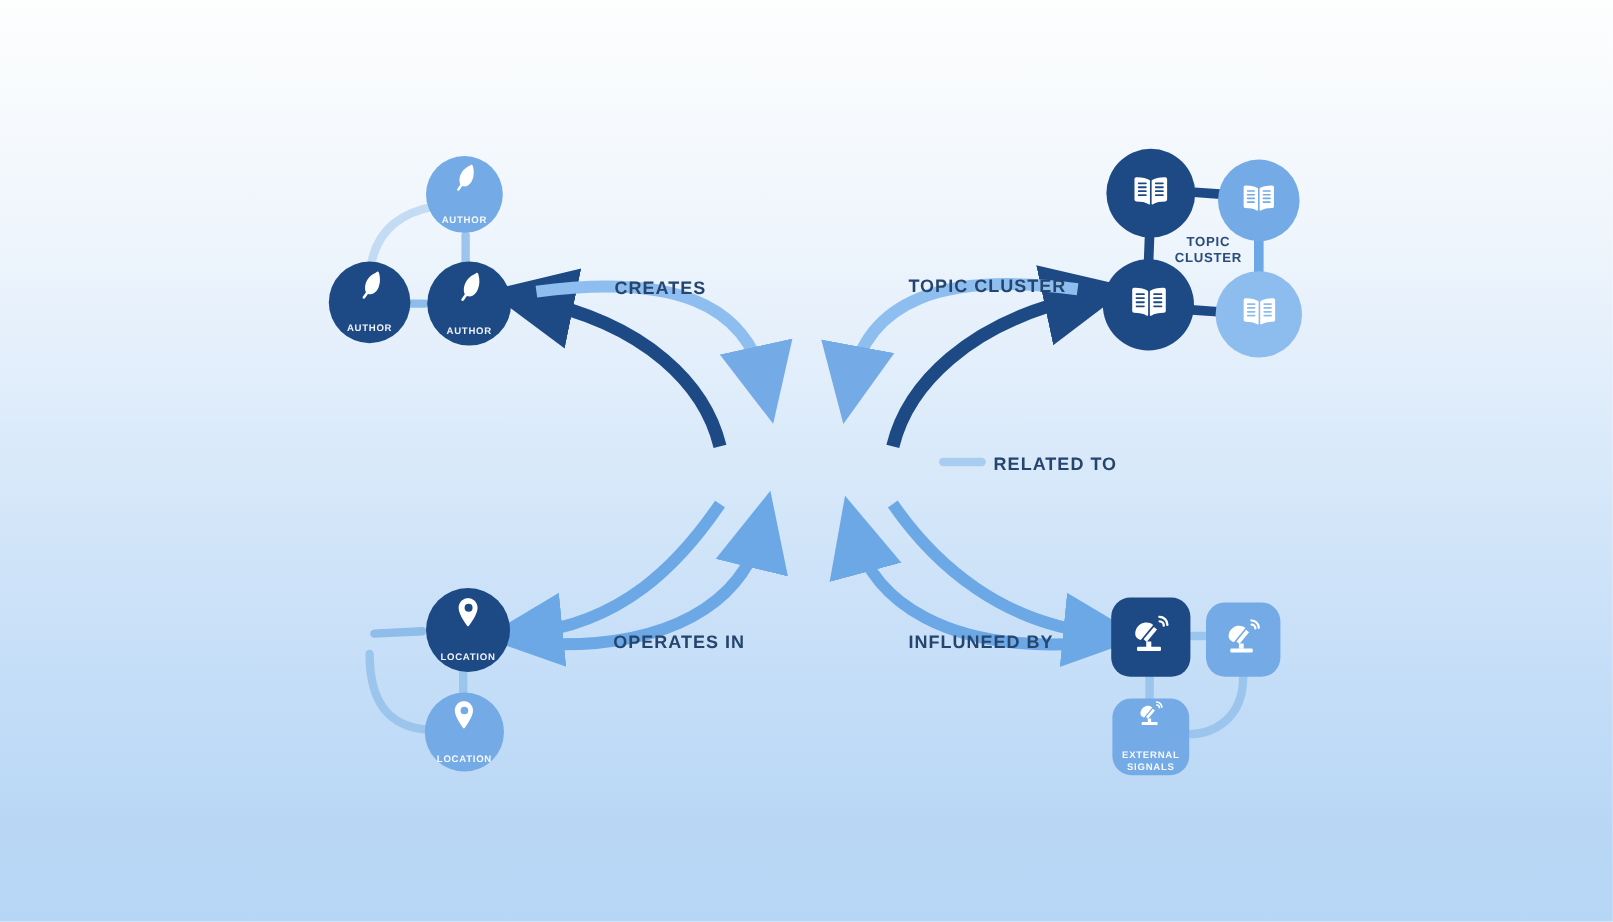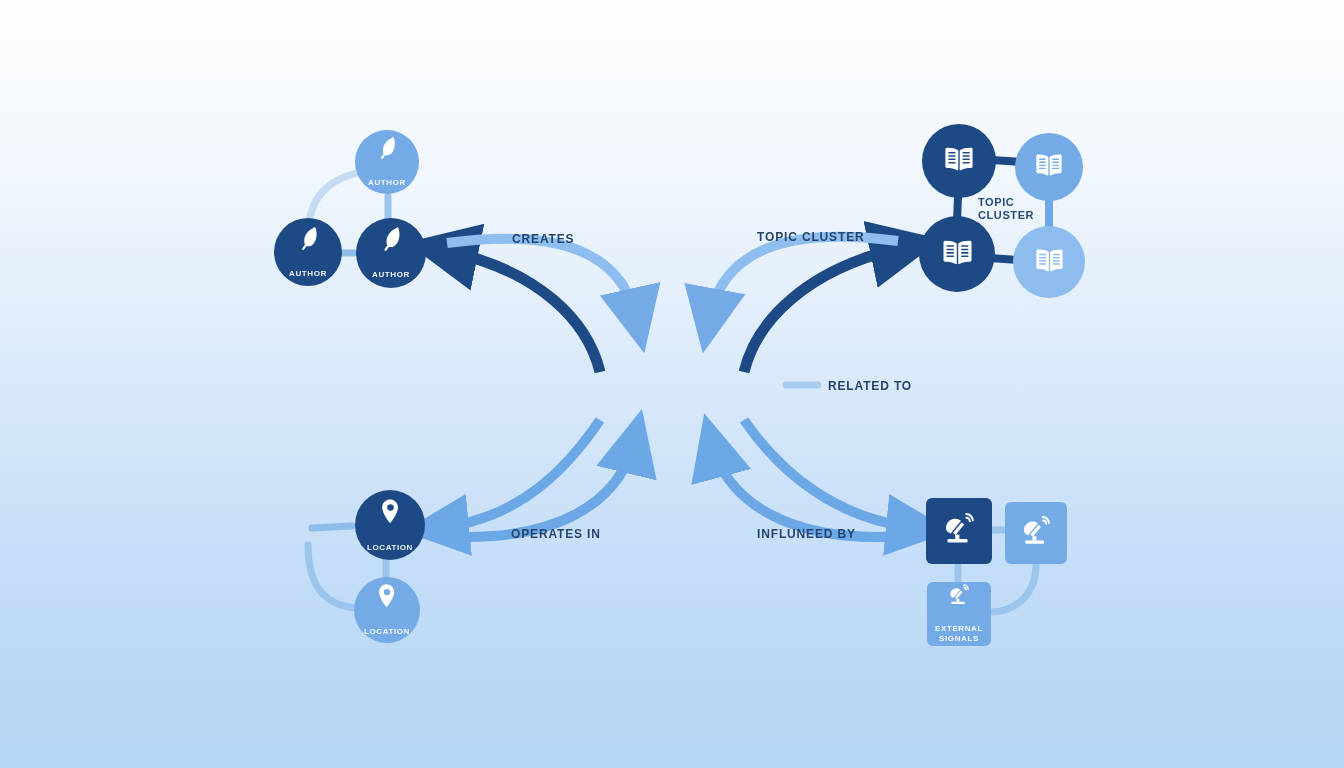--- a/index.html
+++ b/index.html
@@ -27,21 +27,21 @@
   .node{
     position:absolute;
     display:flex;flex-direction:column;
     align-items:center;justify-content:center;
     box-sizing:border-box;
     color:#ffffff;
     text-align:center;
     gap:13px;
   }
   .circ{border-radius:50%;}
-  .sq{border-radius:6px;}
+  .sq{border-radius:16px;}
   .dark{background:#1d4a85;}
   .light{background:#74aae6;}
   .lighter{background:#8dbcee;}
   .node .ico{display:block;}
   .node .cap{
     font-size:9px;letter-spacing:.6px;font-weight:700;
     color:rgba(255,255,255,.93);
     line-height:10px;margin-top:1px;
     text-transform:uppercase;
   }
@@ -60,27 +60,27 @@
     display:flex;align-items:center;justify-content:center;flex:none;
   }
   #brand .blabel{
     color:#fff;font-size:25px;font-weight:700;letter-spacing:1.1px;
     margin-left:23px;
   }
 
   
   .elabel{
     position:absolute;
-    font-size:12px;font-weight:700;letter-spacing:.85px;
+    font-size:15px;font-weight:700;letter-spacing:.85px;
     color:#26456e;white-space:nowrap;
   }
   .clabel{
     position:absolute;
     font-size:11px;font-weight:700;letter-spacing:.6px;
-    color:#2a4c78;line-height:13px;white-space:pre-line;
+    color:#2a4c78;text-align:center;line-height:13px;white-space:pre-line;
   }
 </style>
 </head>
 <body>
 
 <div id="stage">
 
   <svg id="edges" viewBox="0 0 1344 768">
     <defs>
       <marker id="ahDark" markerWidth="7" markerHeight="7" refX="3.2" refY="3.5" orient="auto">

